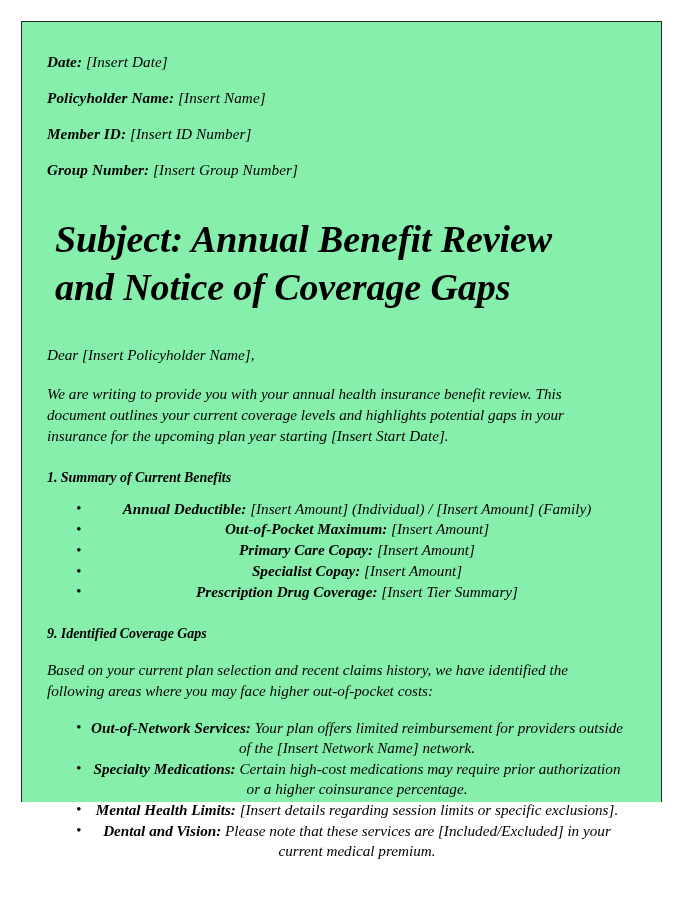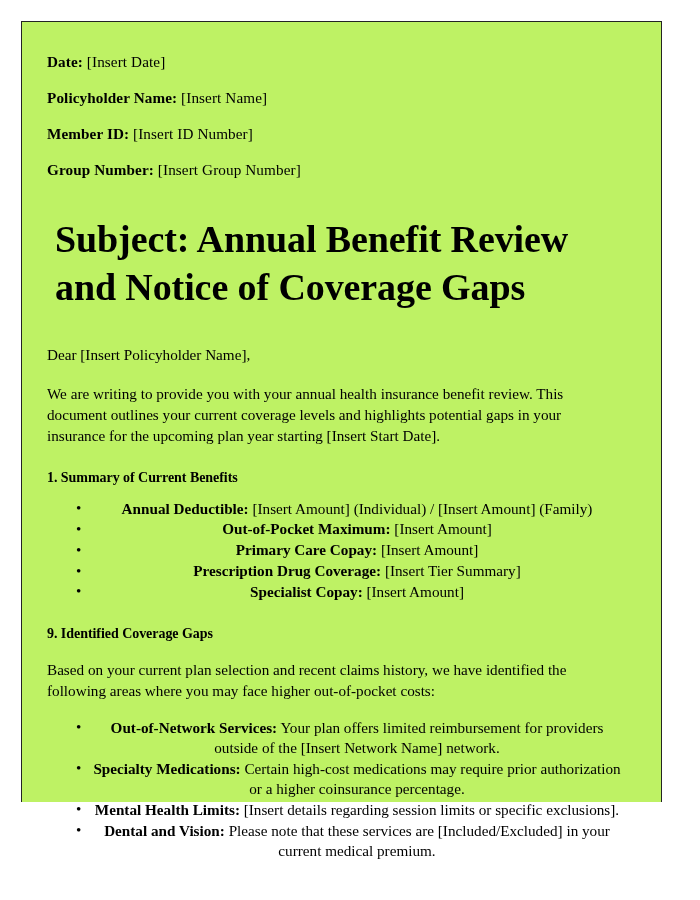--- a/index.html
+++ b/index.html
@@ -21,21 +21,22 @@
     position: absolute;
     left: 21px;
     top: 21px;
     width: 641px;
     height: 781px;
     box-sizing: border-box;
     border-left: 1.6px solid #242424;
     border-right: 1.6px solid #242424;
     border-top: 1.6px solid #242424;
     border-bottom: none;
-    background: #bef264;
+    background: #86efac;
+    font-style: italic;
   }
 
   #page-content {
     position: absolute;
     left: 25px;
     top: 0px;
     width: 600px;
   }
 
   
@@ -161,26 +162,26 @@
       </li>
       <li>
         <span class="b-label">Out-of-Pocket Maximum:</span>
         <span class="b-text">[Insert Amount]</span>
       </li>
       <li>
         <span class="b-label">Primary Care Copay:</span>
         <span class="b-text">[Insert Amount]</span>
       </li>
       <li>
+        <span class="b-label">Specialist Copay:</span>
+        <span class="b-text">[Insert Amount]</span>
+      </li>
+      <li>
         <span class="b-label">Prescription Drug Coverage:</span>
         <span class="b-text">[Insert Tier Summary]</span>
-      </li>
-      <li>
-        <span class="b-label">Specialist Copay:</span>
-        <span class="b-text">[Insert Amount]</span>
       </li>
     </ul>
 
     <h2 class="section-heading">9. Identified Coverage Gaps</h2>
     <p class="body-para">Based on your current plan selection and recent claims history, we have identified the following areas where you may face higher out-of-pocket costs:</p>
     <ul class="bullets gaps-list">
       <li>
         <span class="b-label">Out-of-Network Services:</span>
         <span class="b-text">Your plan offers limited reimbursement for providers outside of the [Insert Network Name] network.</span>
       </li>

